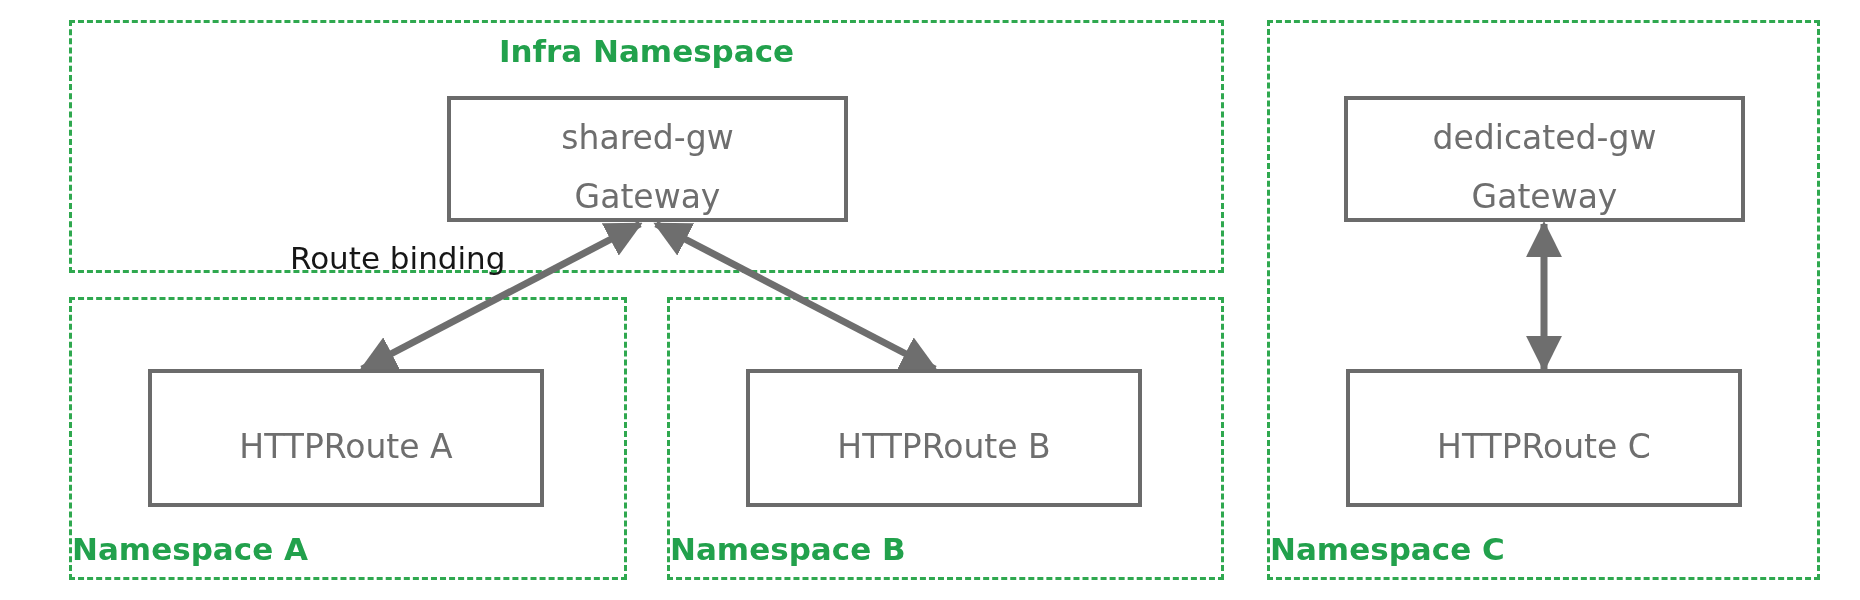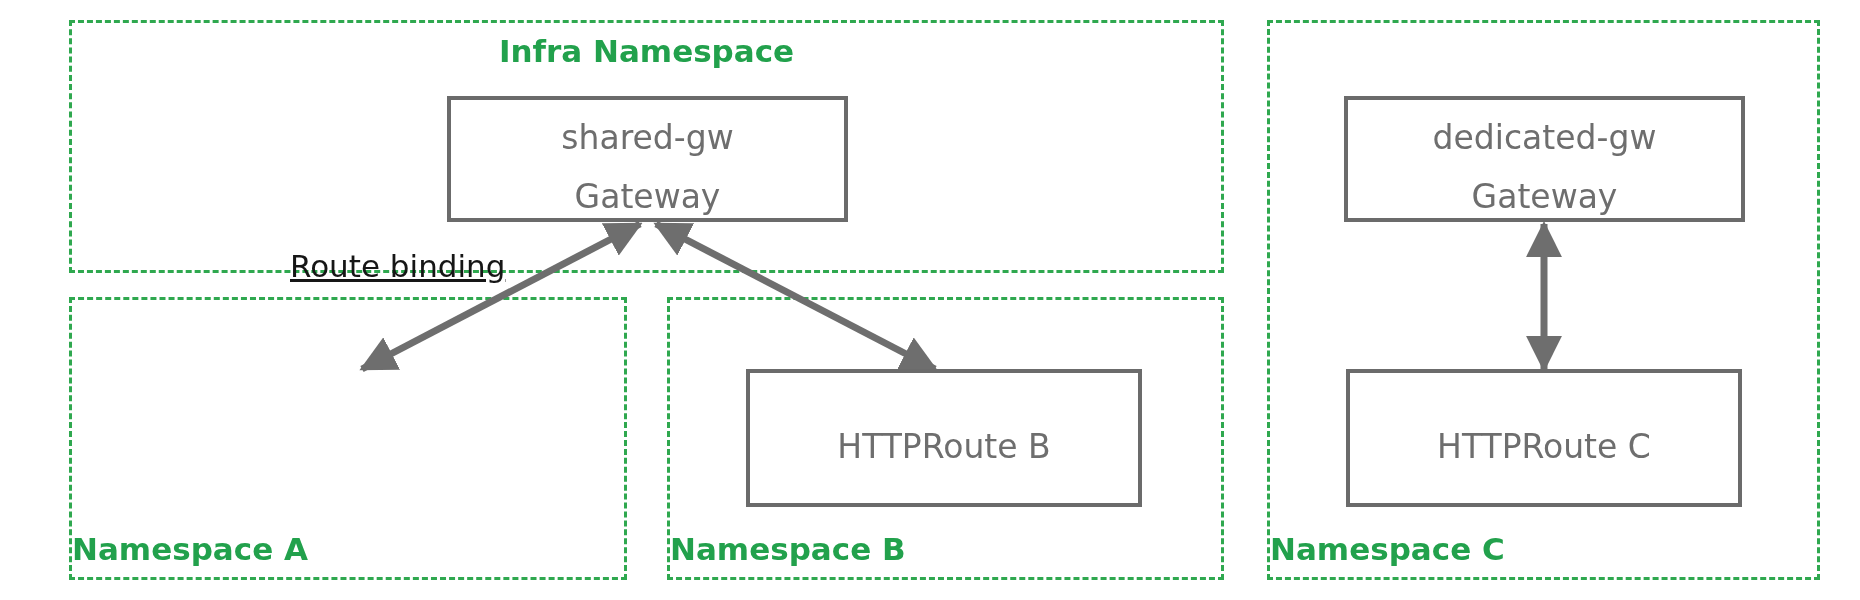--- a/index.html
+++ b/index.html
@@ -114,24 +114,27 @@
   <div class="node-box" style="left:447px; top:96px; width:401px; height:126px;">
     <span class="line">shared-gw</span>
     <span class="line">Gateway</span>
   </div>
 
   <div class="node-box" style="left:1344px; top:96px; width:401px; height:126px;align-items:center;">
     <span class="line">dedicated-gw</span>
     <span class="line">Gateway</span>
   </div>
 
+  <div class="node-box" style="left:148px; top:369px; width:396px; height:138px;">
+    <span class="line">HTTPRoute A</span>
+  </div>
 
   <div class="node-box" style="left:746px; top:369px; width:396px; height:138px;">
     <span class="line">HTTPRoute B</span>
   </div>
 
   <div class="node-box" style="left:1346px; top:369px; width:396px; height:138px;text-align:right;">
     <span class="line">HTTPRoute C</span>
   </div>
 
-  <div class="edge-label" style="left:290px; top:248px;text-decoration:underline;">Route binding</div>
+  <div class="edge-label" style="left:290px; top:240px;">Route binding</div>
 
 </div>
 
 </body></html>

